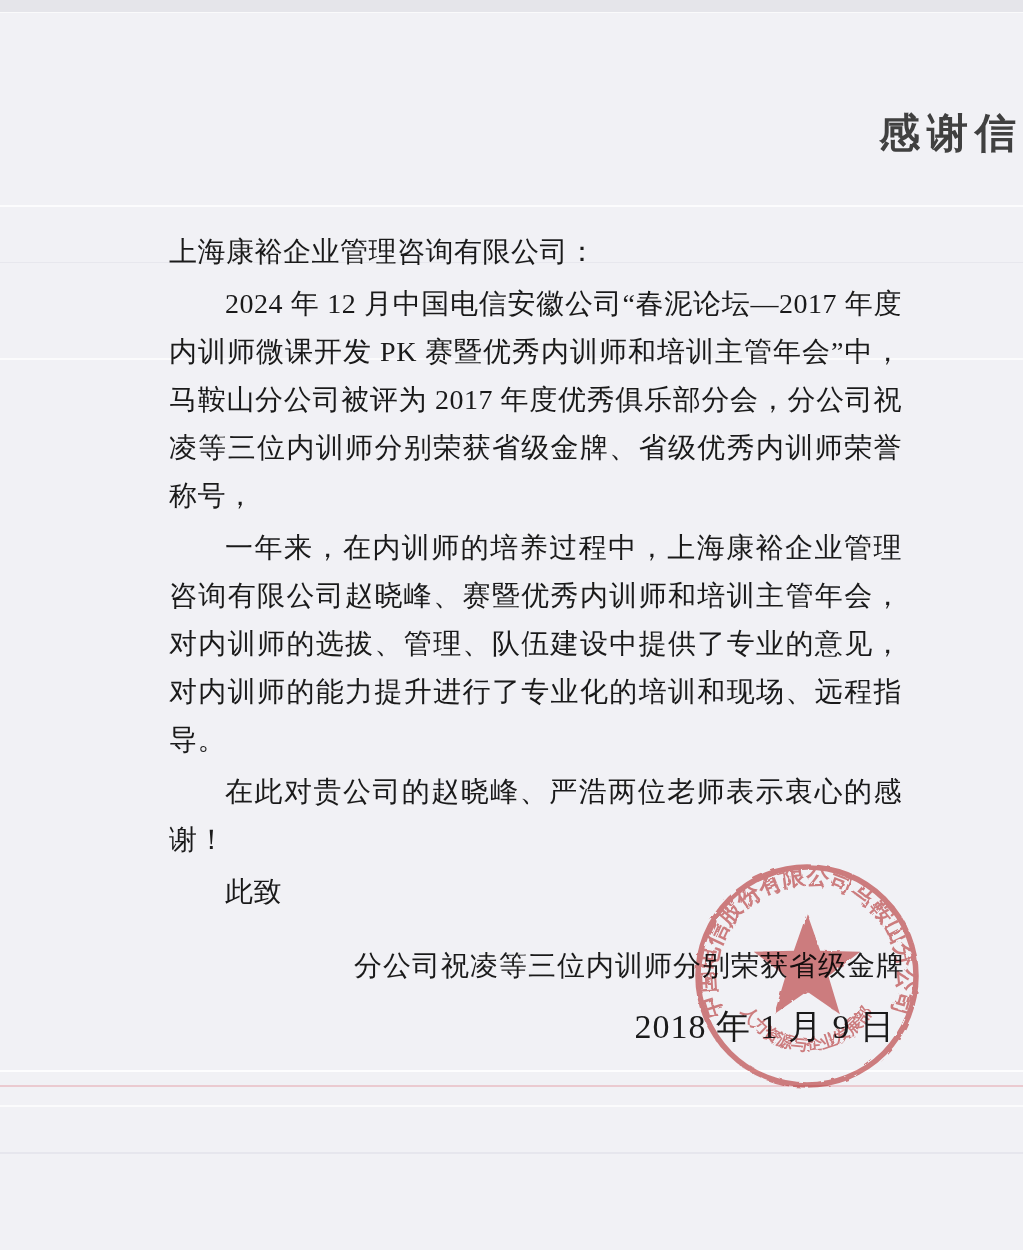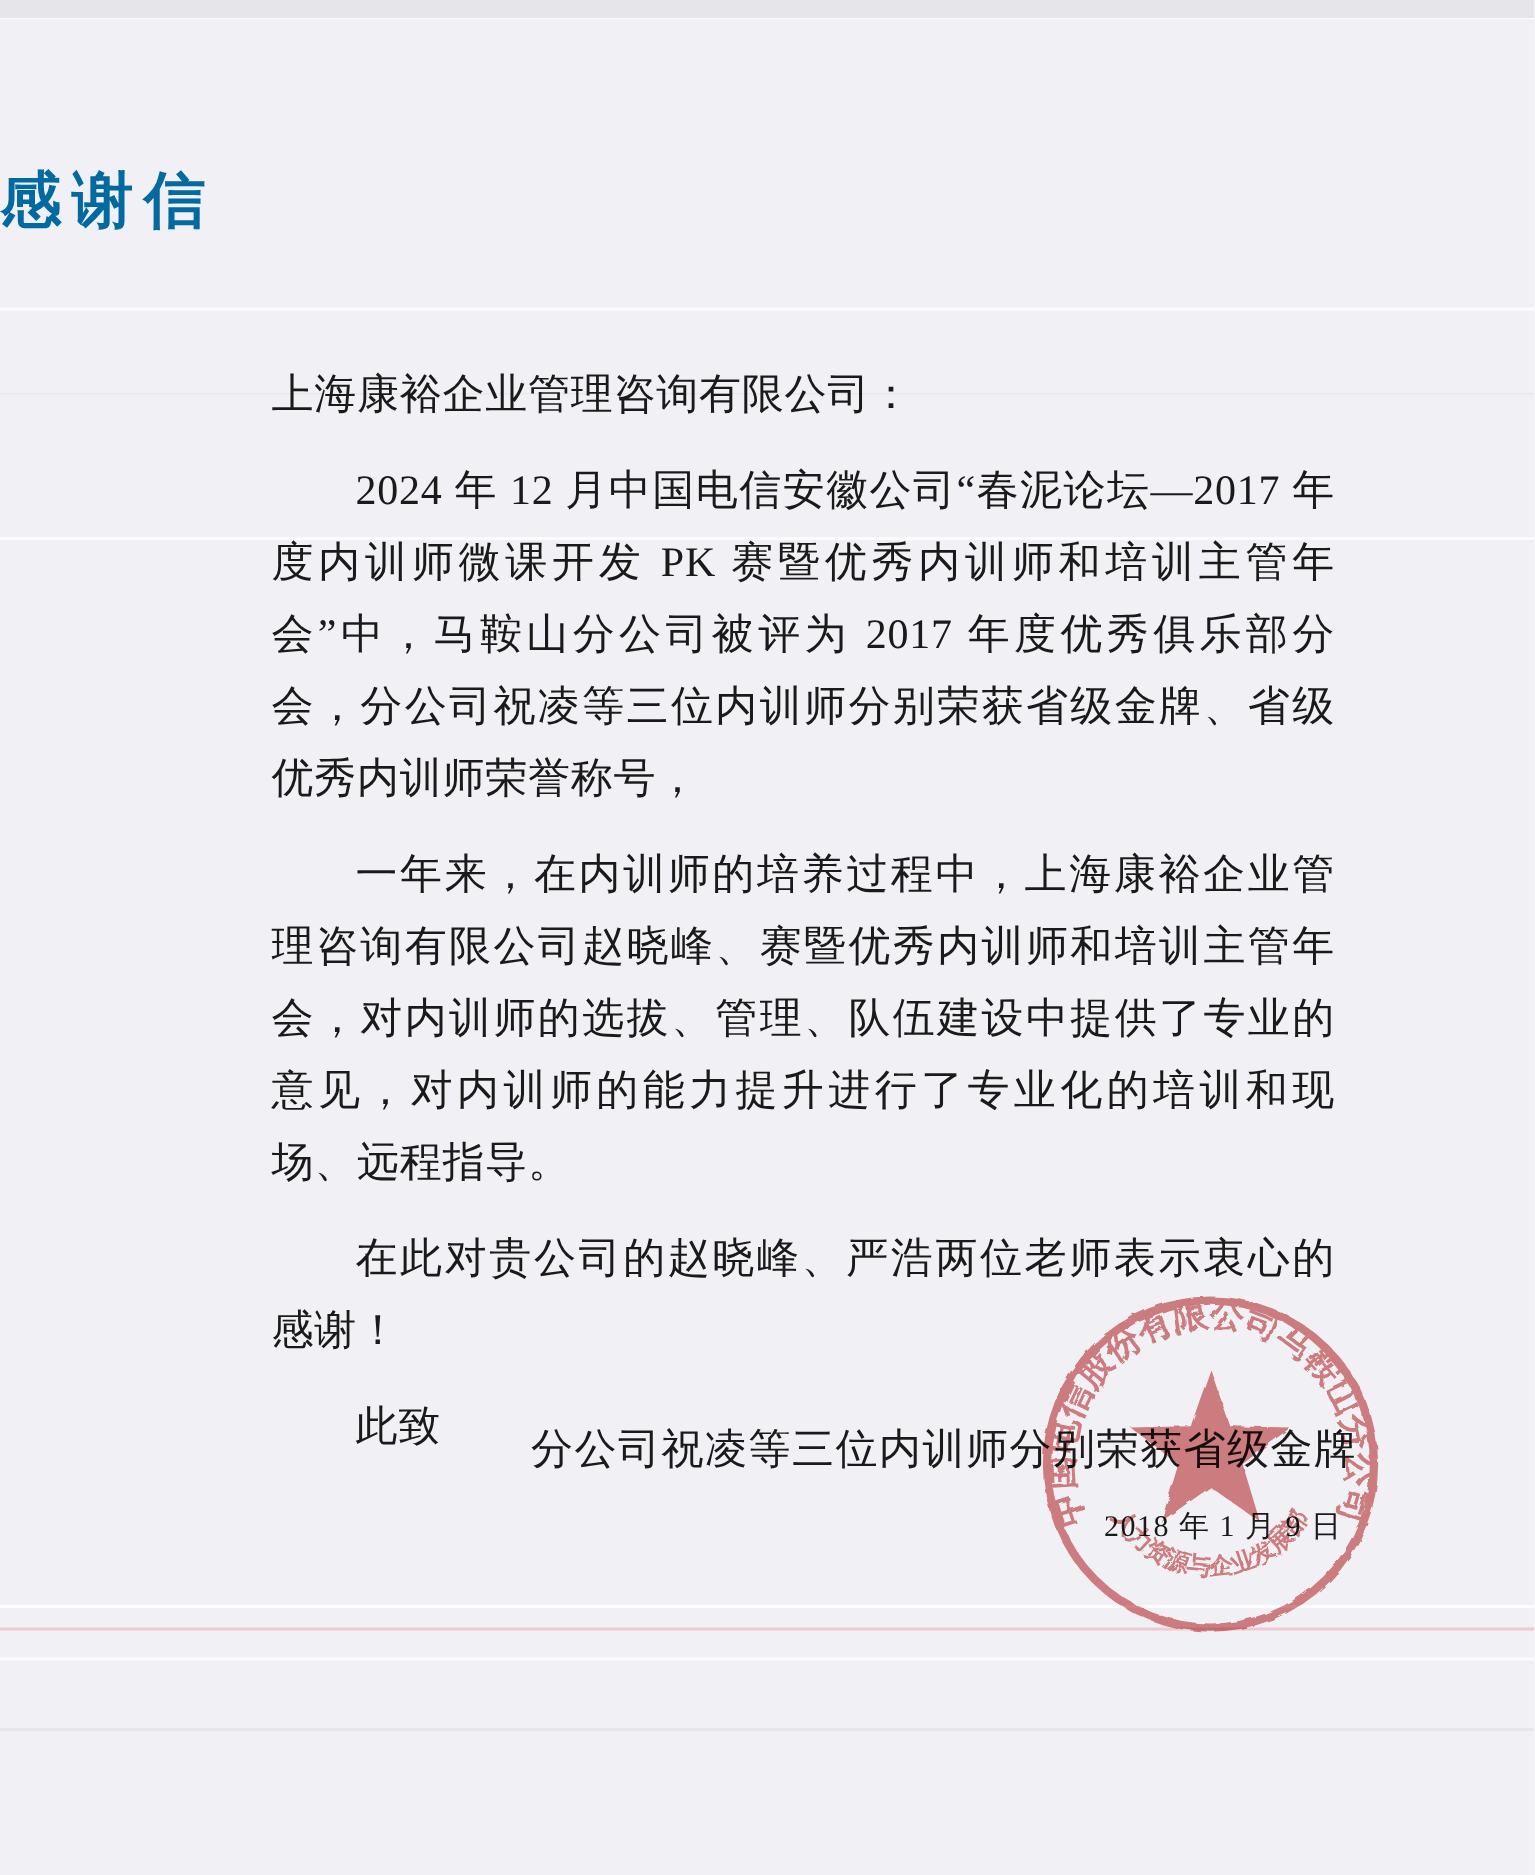--- a/index.html
+++ b/index.html
@@ -17,40 +17,40 @@
   .band-a        { top:205px;  height:2px;  background:rgba(255,255,255,0.75); }
   .band-b        { top:262px;  height:1px;  background:rgba(222,222,230,0.55); }
   .band-c        { top:358px;  height:2px;  background:rgba(255,255,255,0.7); }
   .band-white1   { top:1070px; height:2px;  background:rgba(255,255,255,0.85); }
   .band-pink     { top:1085px; height:2px;  background:rgba(226,140,148,0.38); }
   .band-d        { top:1105px; height:2px;  background:rgba(255,255,255,0.7); }
   .band-e        { top:1152px; height:2px;  background:rgba(224,224,232,0.6); }
 
   .title {
     position:absolute; top:106px; left:0; width:100%;
-    text-align:left;
+    text-align:right;
     font-size:41px; font-weight:bold; letter-spacing:7px;
-    color:#0369a1;
+    color:#404040;
   }
   .letter-body {
     position:absolute; left:165px; top:224px; width:741px;
     font-size:28px; line-height:48px;
     text-align:justify;
     letter-spacing:0.5px;
   }
-  .letter-body p { margin:16px; }
+  .letter-body p { margin:4px; }
   .indent { text-indent:2em; }
 
   .sign-dept {
     position:absolute; top:947px; right:118px;
     font-size:28px; letter-spacing:1px;
   }
   .sign-date {
     position:absolute; top:1004px; right:128px;
-    font-size:20px; letter-spacing:1px;
+    font-size:34px; letter-spacing:1px;
   }
 
   .seal {
     position:absolute; left:686px; top:855px;
     width:242px; height:242px;
     mix-blend-mode:multiply;
     opacity:0.88;
   }
   .seal text { font-family:"Liberation Serif","DejaVu Serif",serif; font-weight:bold; }
 </style>

